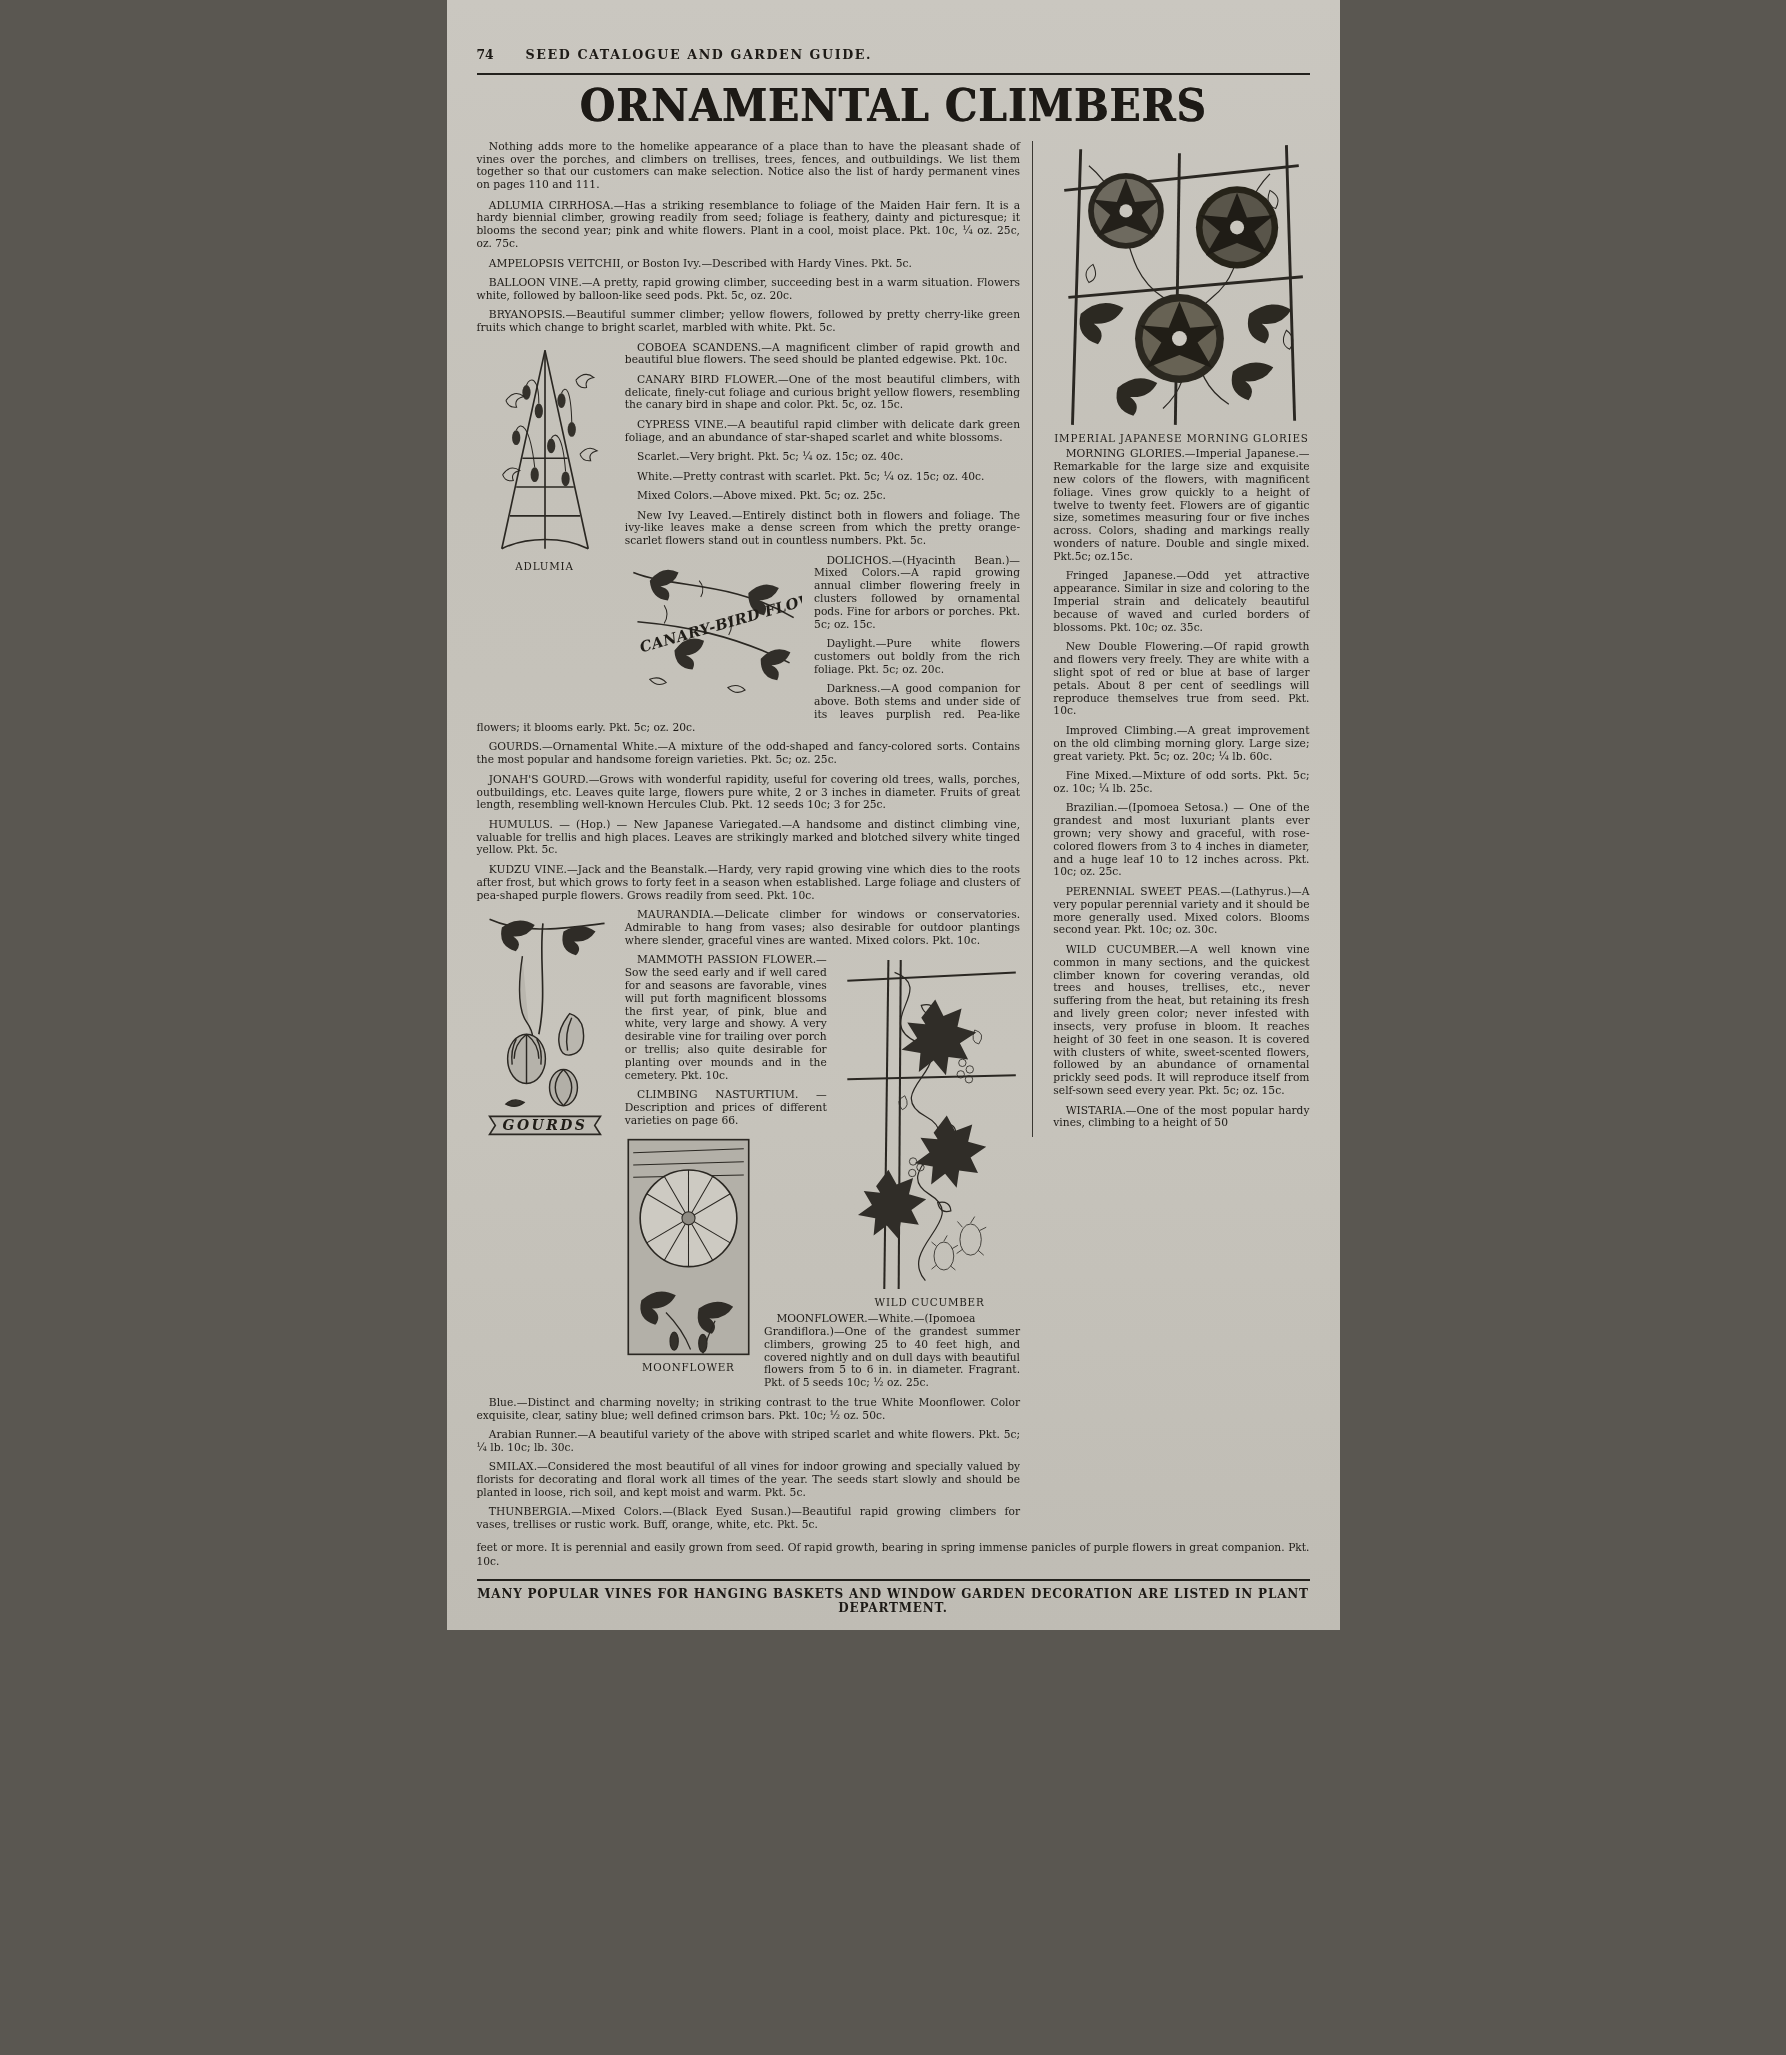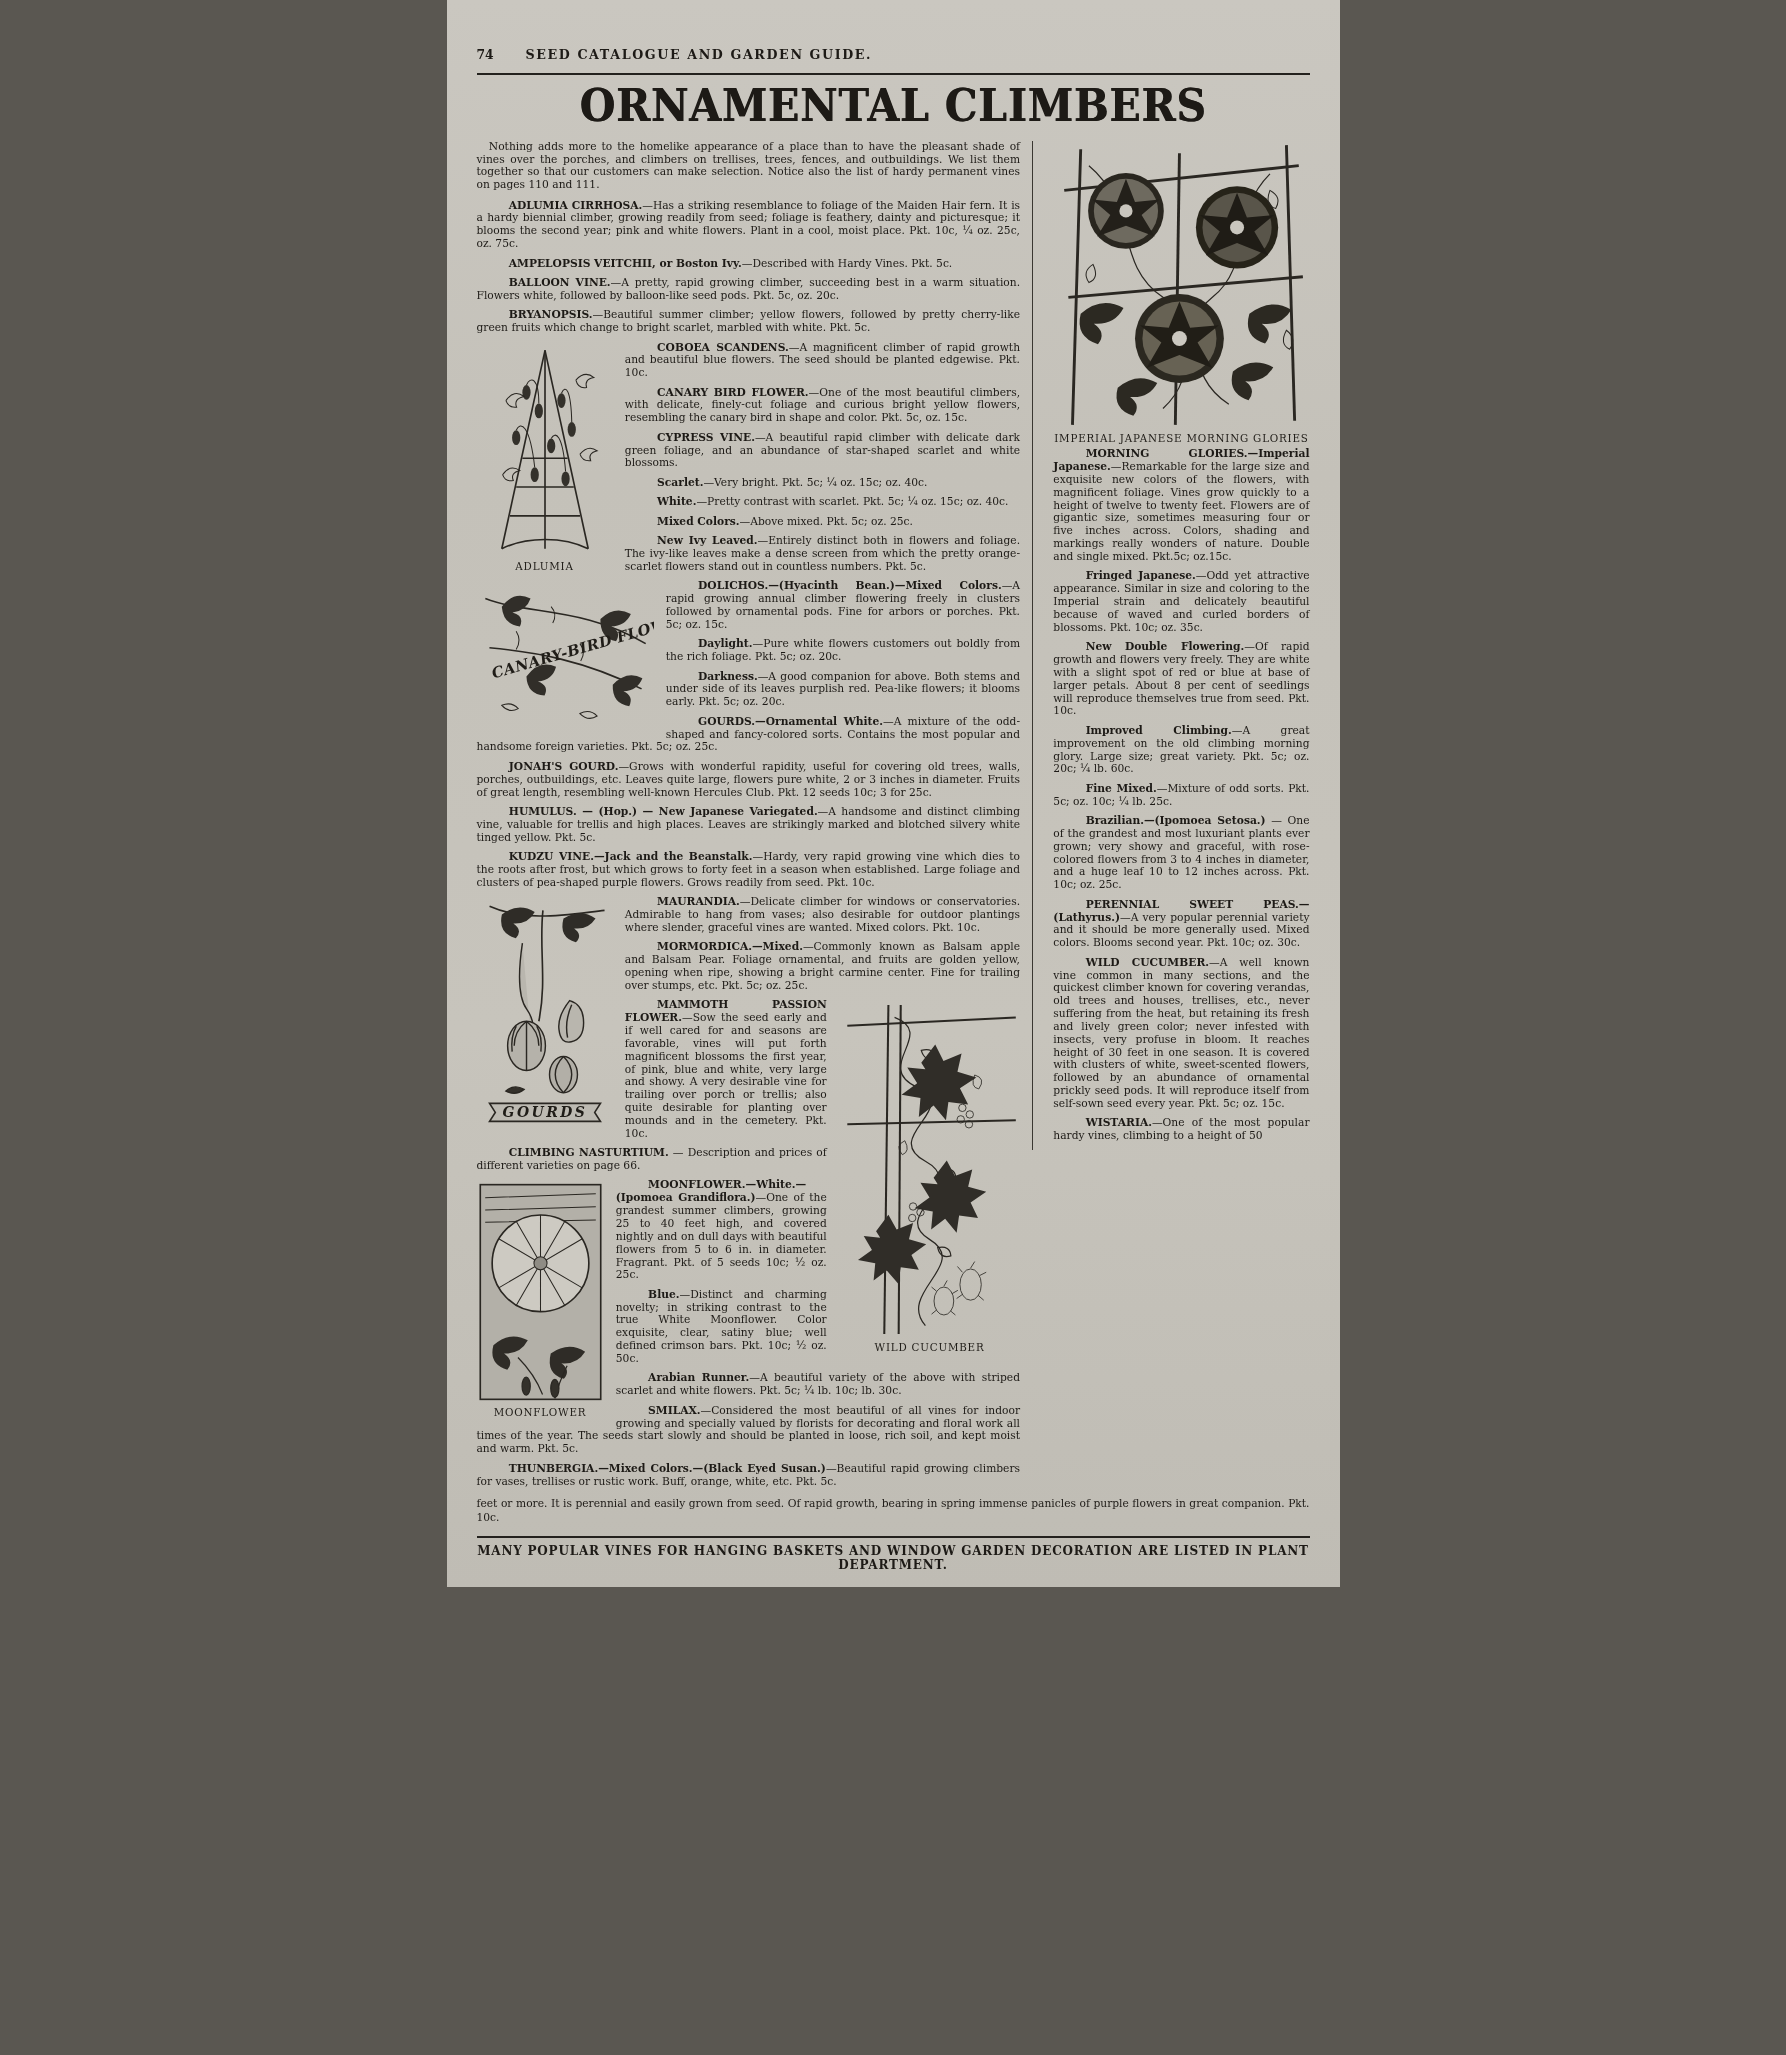--- a/index.html
+++ b/index.html
@@ -16,21 +16,21 @@
   .head-rule{border:0;border-top:2.5px solid #23211d;margin:10.7px 0 2.5px 0;}
   .page-title{
     text-align:center;font-size:41px;font-weight:700;letter-spacing:0.8px;
     margin:7.4px 0 10.7px 0;transform:scaleY(1.08);
     text-shadow:0.6px 0 #1d1a16;
   }
   .columns{display:flex;align-items:flex-start;}
   .col-left{width:558px;}
   .col-right{width:263px;margin-left:12.3px;border-left:1.2px solid #3a3731;padding-left:20px;}
   p.entry{margin:0 0 6.6px 0;font-size:10.7px;line-height:1.2;text-align:justify;text-indent:12.3px;}
-  p.entry .head{font-weight:700;margin-left:20px;}
+  p.entry .head{font-weight:400;}
   p.intro{margin:0 0 7.4px 0;font-size:10.7px;line-height:1.2;text-align:justify;text-indent:12.3px;}
   figure{margin:0;}
   .fig-left{float:left;margin:1.6px 12.3px 5px 0;}
   .fig-right{float:right;margin:1.6px 0 5px 12.3px;}
   .fig-top{margin:0 0 4.1px 0;text-align:center;}
   figcaption{text-align:center;font-size:10.3px;letter-spacing:0.8px;margin-top:3.3px;color:#201d18;}
   .illustration{display:block;}
   .clear{clear:both;}
   .bottom-para{font-size:10.7px;line-height:1.25;text-align:justify;margin:2.5px 0 0 0;}
   .foot-rule{border:0;border-top:2.1px solid #23211d;margin:11.5px 0 5.8px 0;}
@@ -156,21 +156,20 @@
             <path d="M70 470 q20 -18 44 -4 q-20 16 -44 4z" fill="#34312b"></path>
           </g>
           <g>
             <path d="M30 500 L300 500 L286 522 L300 544 L30 544 L44 522 Z" fill="#bdbab2" stroke="#2a2722" stroke-width="4"></path>
             <text x="165" y="534" text-anchor="middle" font-size="34" font-weight="700" letter-spacing="6" font-style="italic" fill="#1f1c17">GOURDS</text>
           </g>
         </svg>
       </figure>
 
       <p class="entry"><span class="head">MAURANDIA.</span><span>—Delicate climber for windows or conservatories. Admirable to hang from vases; also desirable for outdoor plantings where slender, graceful vines are wanted. Mixed colors. Pkt. 10c.</span></p>
-      <p class="entry"><span class="head">MORMORDICA.—Mixed.</span><span>—Commonly known as Balsam apple and Balsam Pear. Foliage ornamental, and fruits are golden yellow, opening when ripe, showing a bright carmine center. Fine for trailing over stumps, etc. Pkt. 5c; oz. 25c.</span></p>
 
       <figure class="fig-right">
         <svg class="illustration" width="181" height="337" viewBox="0 0 440 820">
           <g class="ink" stroke-width="5">
             <path d="M120 10 L110 810"></path>
               <path d="M150 10 L145 810"></path>
             <path d="M20 60 L430 40"></path>
               <path d="M20 300 L430 290"></path>
           </g>
           <g class="ink" stroke-width="3">

